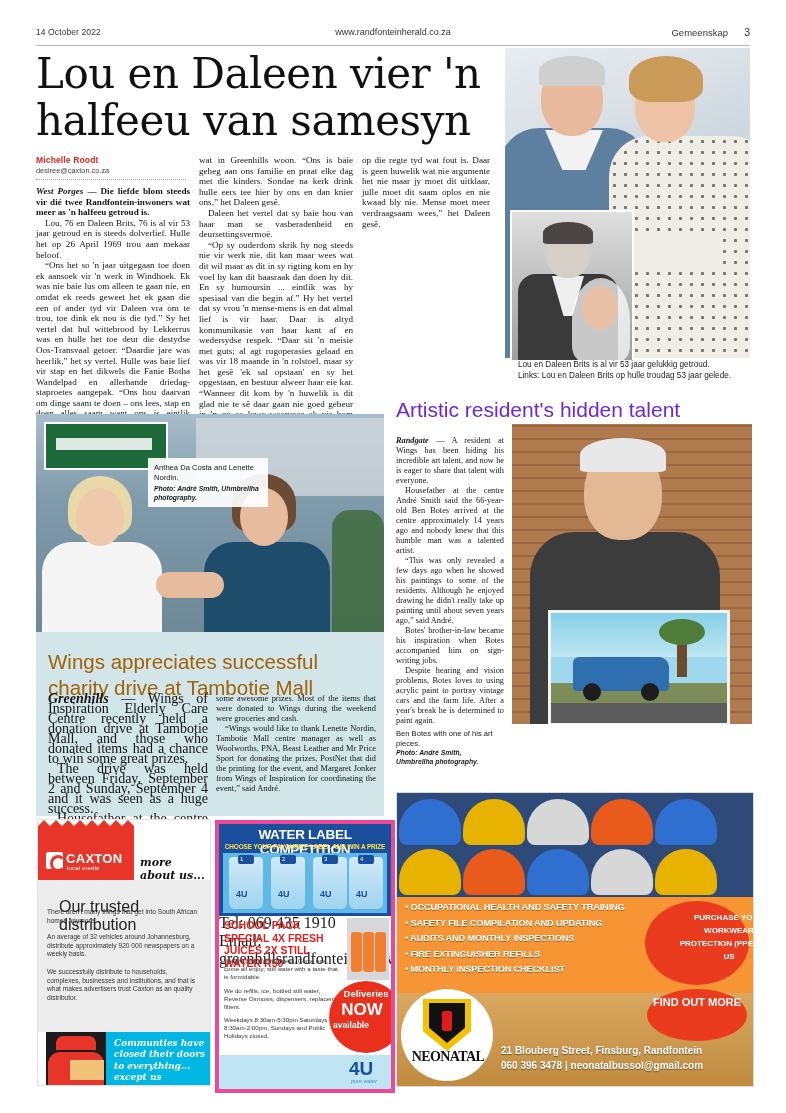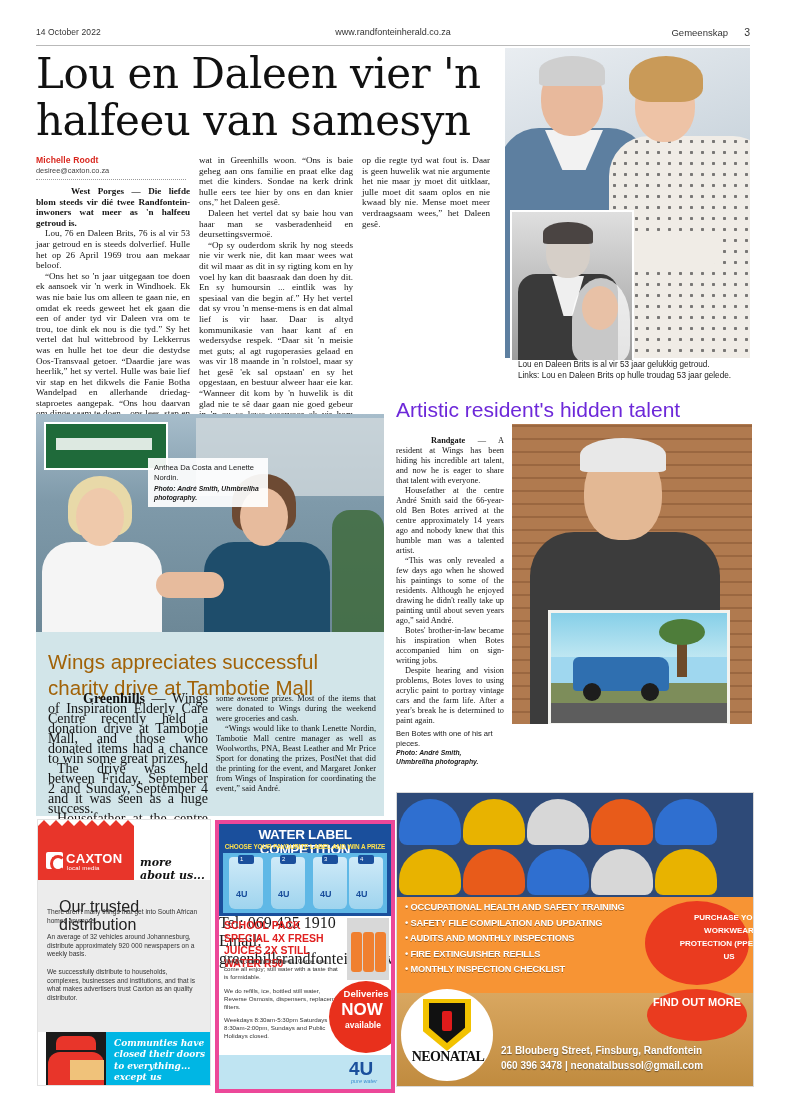--- a/index.html
+++ b/index.html
@@ -45,21 +45,21 @@
   
   .byline{position:absolute;left:36px;top:155px;width:154px;}
   .byline .name{font-family:"Liberation Sans",sans-serif;font-weight:bold;font-size:8.6px;color:#d9281f;letter-spacing:.1px;}
   .byline .mail{font-family:"Liberation Sans",sans-serif;font-size:7.4px;color:#444;margin-top:1px;}
   .byline .dash{margin-top:4px;border-top:1px dotted #9a9a9a;width:150px;}
 
   .col{position:absolute;font-family:"Liberation Serif",serif;font-size:9.1px;line-height:10.6px;text-align:justify;color:#141414;}
   .col p{margin:0;text-indent:9px;}
   .col p.first{text-indent:0;}
   .col p .lead{font-weight:bold;}
-  .col p .leadloc{font-weight:bold;margin-left:35px;}
+  .col p .leadloc{font-weight:bold;font-style:italic;}
 
   #s1c1{left:36px;top:186px;width:154px;}
   #s1c2{left:199px;top:155px;width:154px;}
   #s1c3{left:362px;top:155px;width:128px;}
 
   
   .photoA{position:absolute;left:36px;top:414px;width:348px;height:218px;overflow:hidden;background:#8fa9bd;}
   .photoA .wall{position:absolute;inset:0;background:linear-gradient(180deg,#a7bdcb 0%,#7f9aaa 40%,#6d8897 100%);}
   .photoA .banner{position:absolute;left:8px;top:8px;width:120px;height:44px;background:#1f6a3a;border:2px solid #fff;}
   .photoA .banner:after{content:"";position:absolute;left:10px;top:14px;width:96px;height:12px;background:#fff;opacity:.85;}
@@ -138,21 +138,21 @@
   .waterAd .bt .num{position:absolute;left:11px;top:-1px;font-family:"Liberation Sans",sans-serif;font-size:6px;color:#fff;}
   .waterAd .bt .lbl{position:absolute;left:7px;bottom:10px;font-family:"Liberation Sans",sans-serif;font-weight:bold;font-size:9px;color:#1a4f9c;}
   .waterAd .promo{position:absolute;left:5px;top:95px;width:120px;font-family:"Liberation Sans",sans-serif;font-weight:bold;font-size:10.5px;line-height:12.6px;color:#e02020;}
   .waterAd .juice{position:absolute;left:128px;top:94px;width:42px;height:62px;background:#d8d8d8;overflow:hidden;}
   .waterAd .juice .j{position:absolute;top:14px;width:11px;height:40px;background:#f08030;border-radius:3px;}
   .waterAd .fine{position:absolute;left:5px;width:120px;font-family:"Liberation Sans",sans-serif;font-size:6.2px;line-height:8px;color:#333;}
   .waterAd .f1{top:133px;} .waterAd .f2{top:163px;} .waterAd .f3{top:192px;}
   .waterAd .ellipse{position:absolute;left:110px;top:157px;width:74px;height:72px;border-radius:50%;background:#e8301c;}
   .waterAd .e1{position:absolute;left:118px;top:164px;width:58px;text-align:center;font-family:"Liberation Sans",sans-serif;font-weight:bold;font-size:9.5px;color:#fff;}
   .waterAd .e2{position:absolute;left:114px;top:176px;width:58px;text-align:center;font-family:"Liberation Sans",sans-serif;font-weight:bold;font-size:17px;color:#fff;}
-  .waterAd .e3{position:absolute;left:114px;top:196px;width:60px;text-align:center;font-family:"Liberation Sans",sans-serif;font-weight:bold;font-size:8.5px;color:#fff;}
+  .waterAd .e3{position:absolute;left:114px;top:196px;width:60px;font-family:"Liberation Sans",sans-serif;font-weight:bold;font-size:8.5px;color:#fff;}
   .waterAd .foot{position:absolute;left:0;top:231px;width:172px;height:34px;background:#bfe4f2;}
   .waterAd .fl1{top:3px;} .waterAd .fl2{top:11px;} .waterAd .fl3{top:19px;} .waterAd .fl4{top:27px;}
   .waterAd .logo4u{position:absolute;left:130px;top:234px;font-family:"Liberation Sans",sans-serif;font-weight:bold;font-size:19px;color:#1a4f9c;}
   .waterAd .logo4usub{position:absolute;left:132px;top:254px;font-family:"Liberation Sans",sans-serif;font-style:italic;font-size:5.5px;color:#3a8fd0;}
 
   
   .neoAd{position:absolute;left:396px;top:792px;width:356px;height:293px;background:#f08a28;overflow:hidden;border:1px solid #d9d9d9;}
   .neoAd .hats{position:absolute;left:0;top:0;width:356px;height:106px;background:#2e4a78;overflow:hidden;}
   .neoAd .hat{position:absolute;width:62px;height:46px;border-radius:31px 31px 8px 8px;}
   .neoAd .orangeband{position:absolute;left:0;top:104px;width:356px;height:98px;background:#f79434;}

